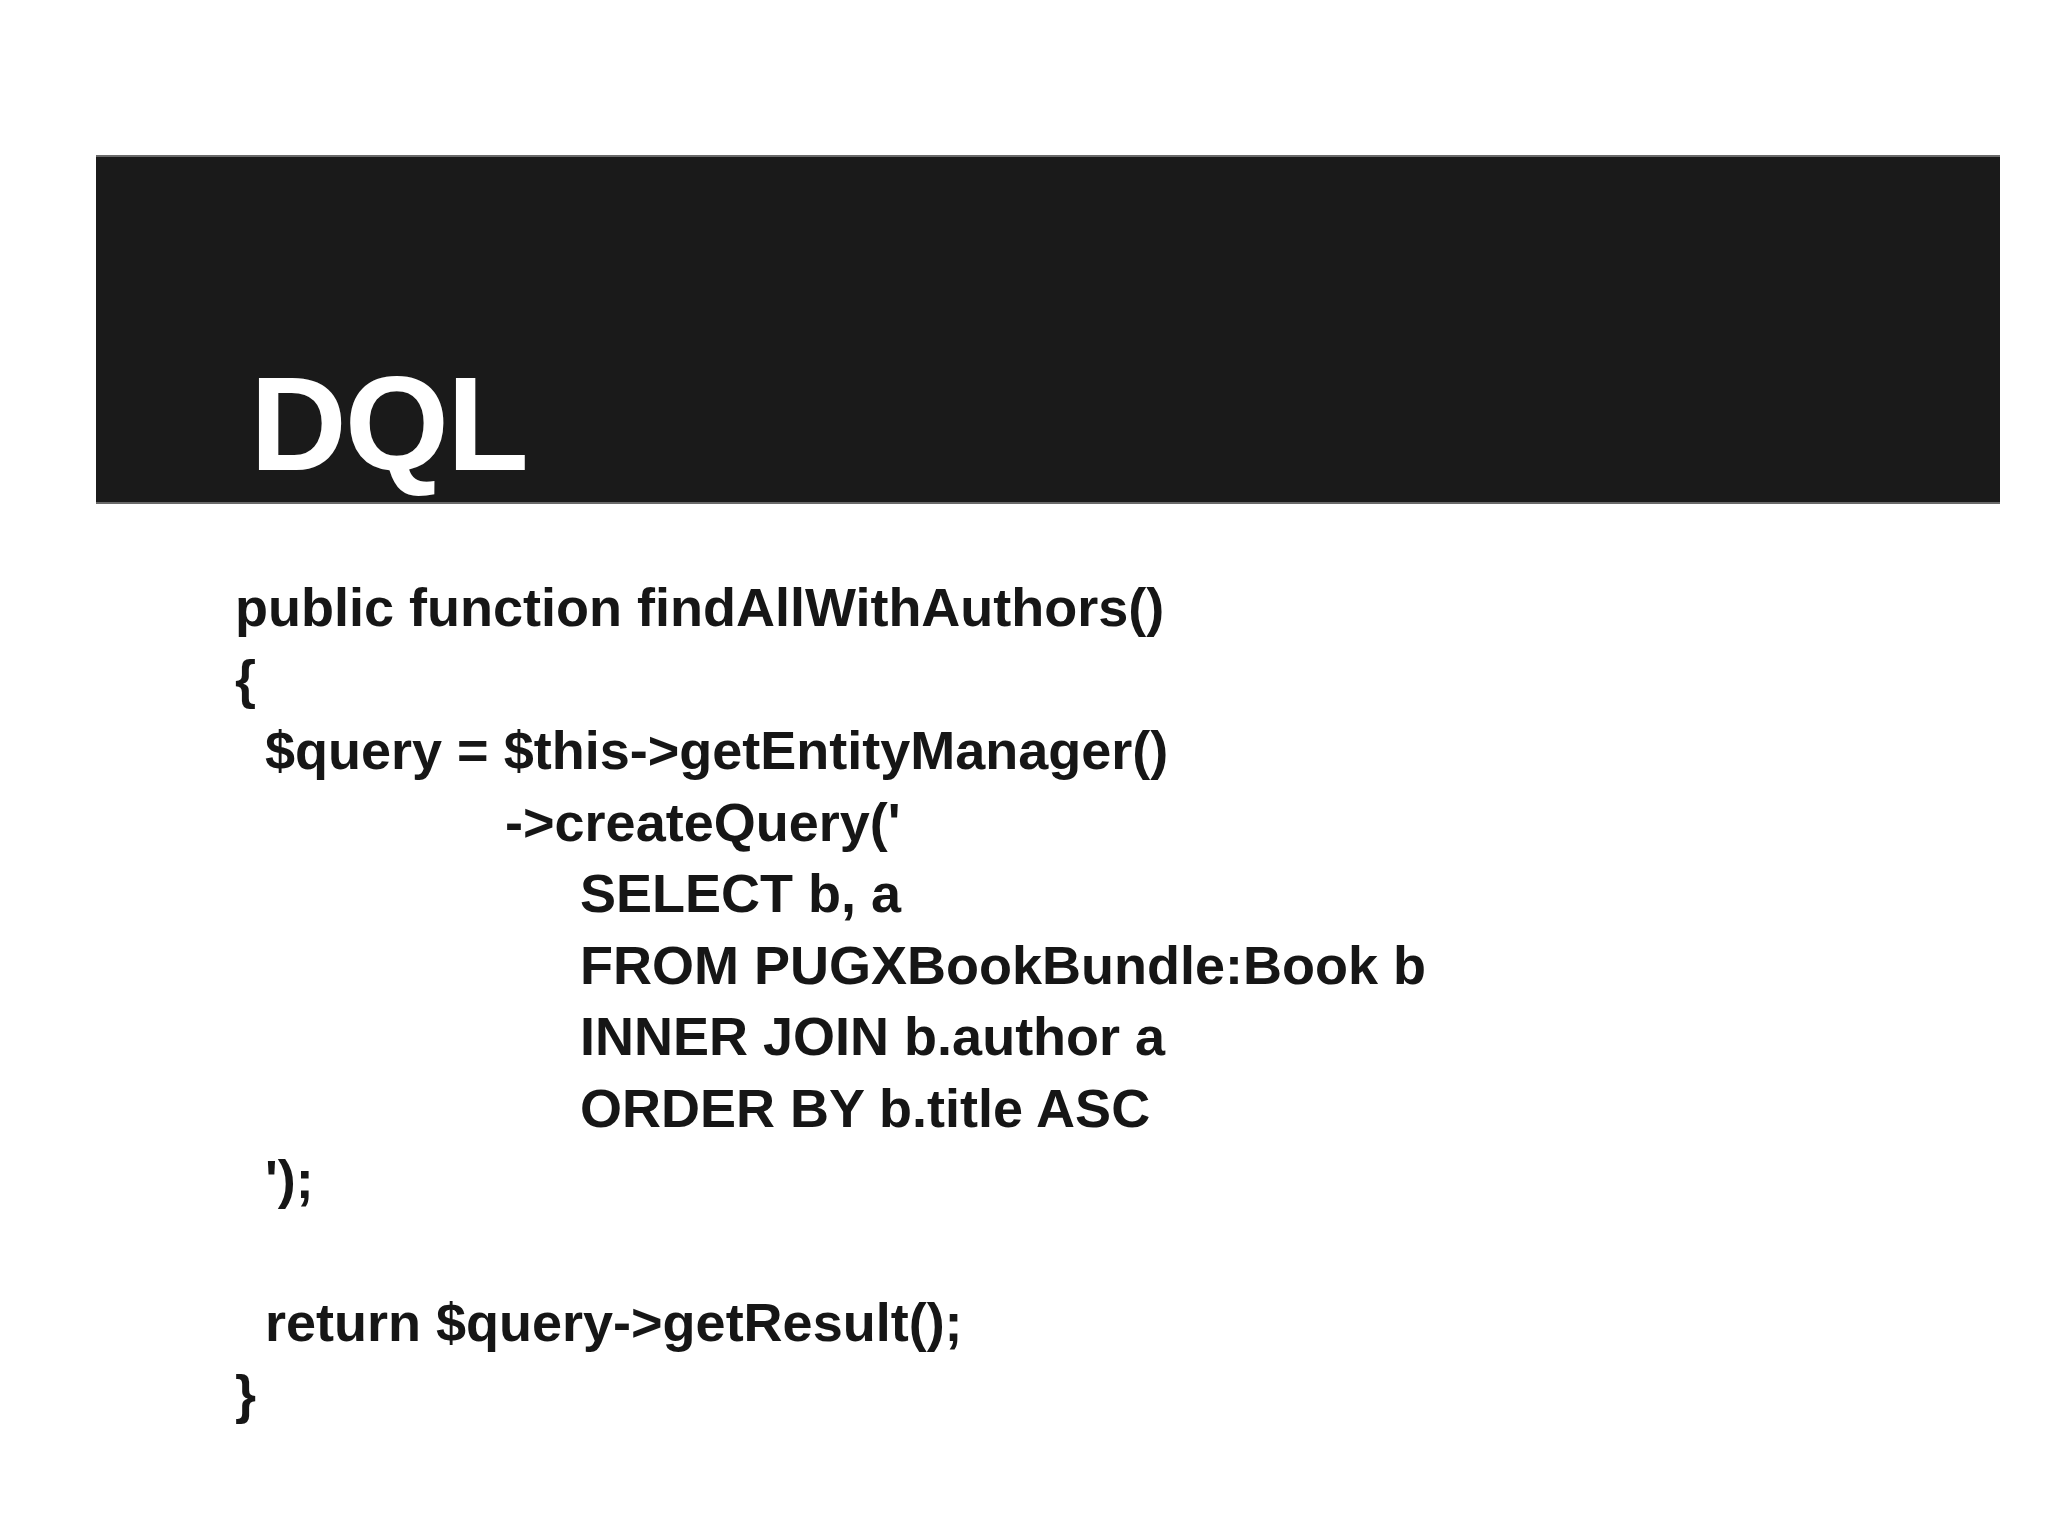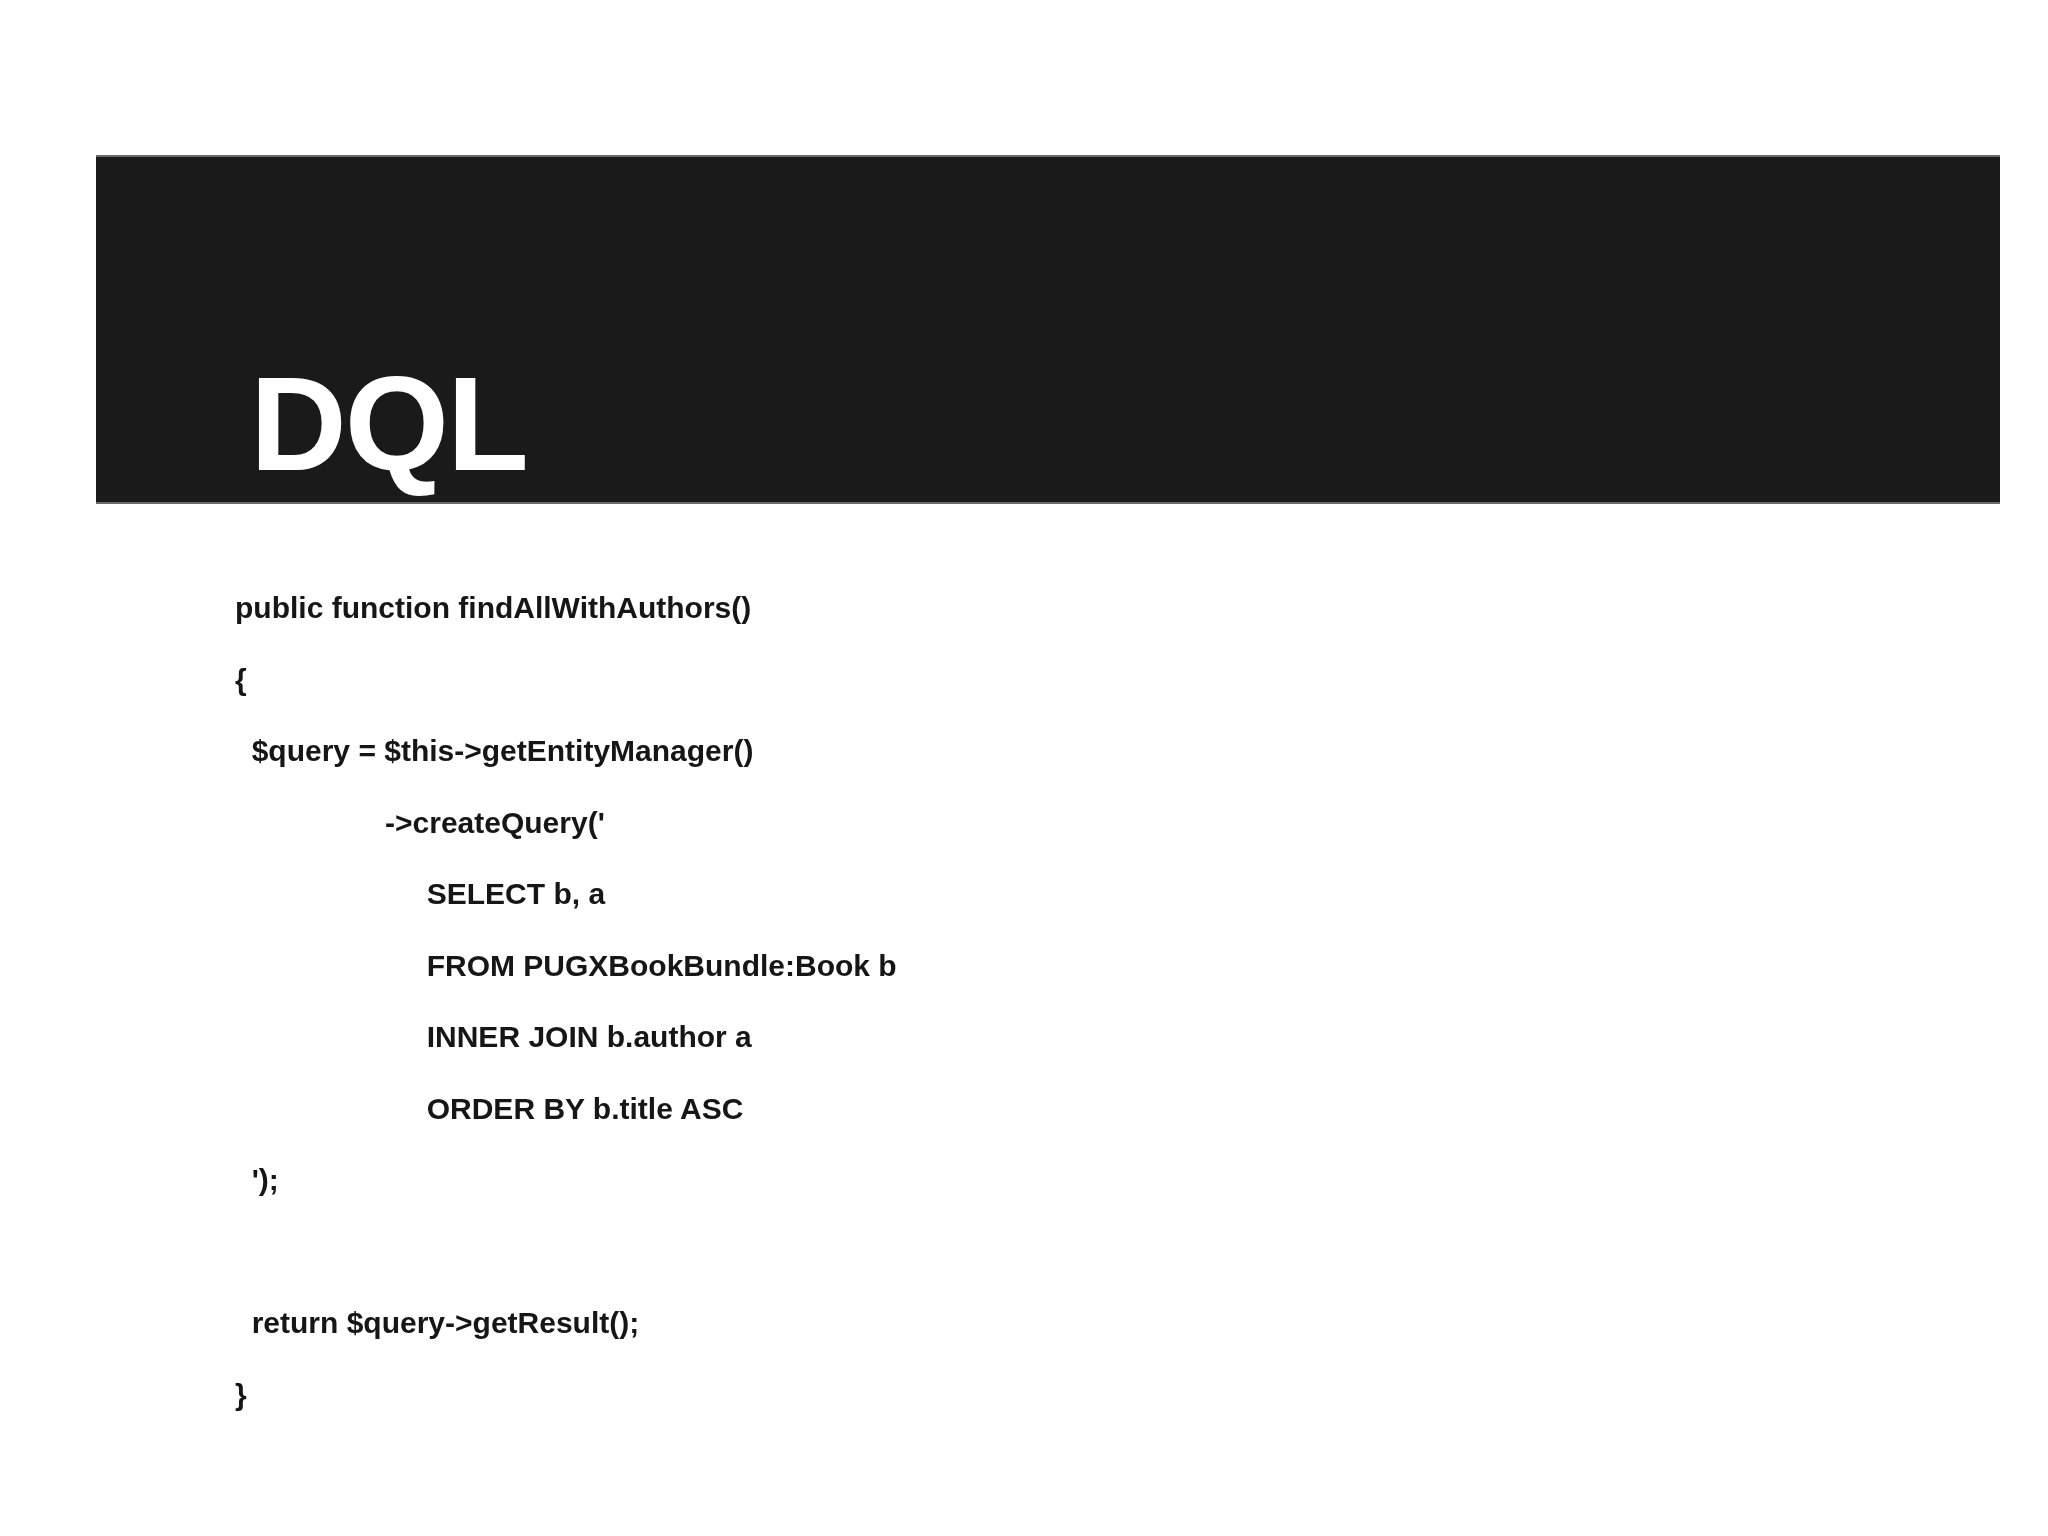--- a/index.html
+++ b/index.html
@@ -41,21 +41,21 @@
     line-height: 1;
     letter-spacing: -2px;
   }
   .code {
     position: absolute;
     left: 123px;
     top: 460px;
     color: var(--code_color);
     font-family: "Liberation Sans", "DejaVu Sans", sans-serif;
     font-weight: 700;
-    font-size: 30px;
+    font-size: 54px;
     line-height: 71.5px;
     white-space: pre;
   }
 </style>
 </head>
 <body>
 
 <div class="slide">
   <header class="title-bar">
     <h1>DQL</h1>

